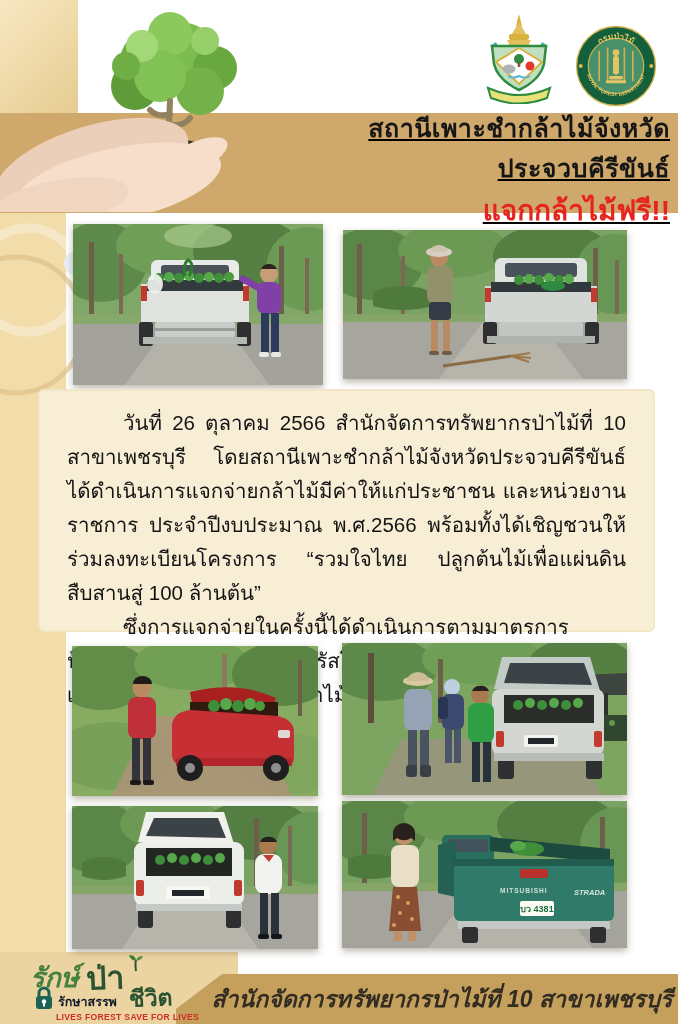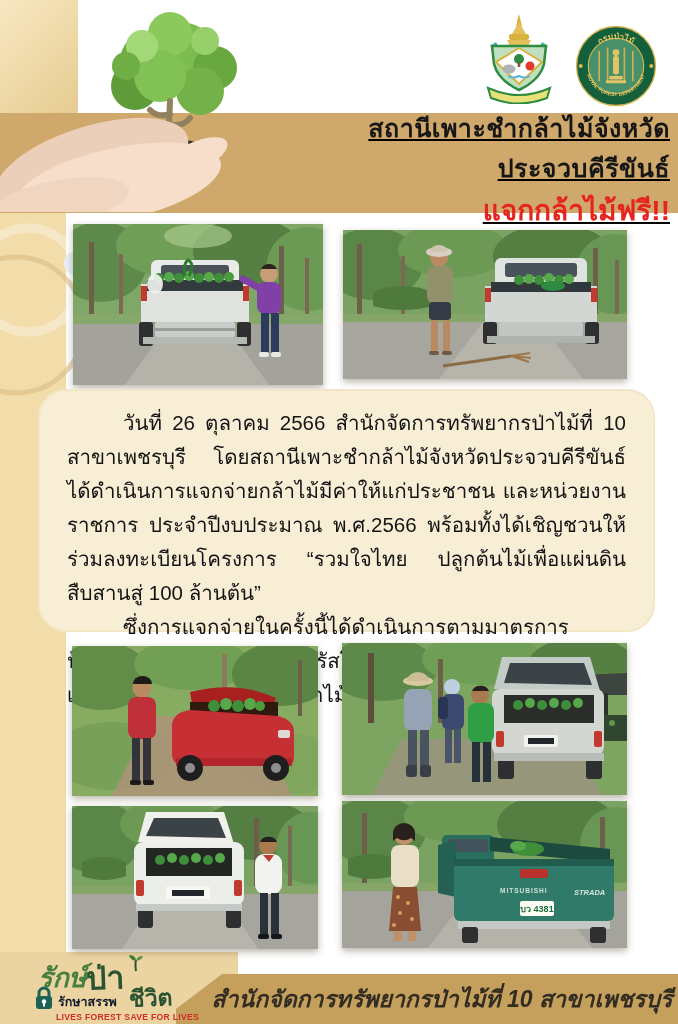--- a/index.html
+++ b/index.html
@@ -31,27 +31,27 @@
   .photo svg { display:block; width:100%; height:100%; }
   #photo1 { left:73px;  top:224px; width:250px; height:161px; }
   #photo2 { left:343px; top:230px; width:284px; height:149px; }
   #photo3 { left:72px;  top:646px; width:246px; height:150px; }
   #photo4 { left:342px; top:643px; width:285px; height:152px; }
   #photo5 { left:72px;  top:806px; width:246px; height:143px; }
   #photo6 { left:342px; top:801px; width:285px; height:147px; }
 
   
   .textbox { position:absolute; left:38px; top:389px; width:617px; height:243px; background:#f8eed6;
-             border:2px solid #f3e6c6; border-radius:28px; padding:15px 27px 0 27px; z-index:2; }
+             border:2px solid #f3e6c6; border-radius:6px; padding:15px 27px 0 27px; z-index:2; }
   .textbox p { font-size:20.5px; line-height:34px; color:#141414; text-align:justify; text-indent:56px; }
 
   
   .brand { position:absolute; left:26px; top:954px; width:165px; height:68px; z-index:4; }
   .brand .row1 { position:relative; height:34px; }
-  .b-rak   { position:absolute; left:12px; top:2px; font-size:27px; font-weight:bold; font-style:italic; color:#48813f; }
+  .b-rak   { position:absolute; left:4px; top:2px; font-size:27px; font-weight:bold; font-style:italic; color:#48813f; }
   .b-pa    { position:absolute; left:60px; top:-2px; font-size:32px; font-weight:900; color:#2a5430; transform:rotate(-2deg); }
   .sprout-ic { position:absolute; left:102px; top:0; }
   .brand .row2 { position:relative; height:22px; }
   .lock-ic { position:absolute; left:8px; top:-2px; }
   .b-raksa { position:absolute; left:32px; top:4px; font-size:12.5px; font-weight:bold; color:#0f172a; }
   .b-chiwit{ position:absolute; left:103px; top:-8px; font-size:23px; font-weight:900; color:#2a5430; transform:rotate(-2deg); }
   .brand .row3 { position:relative; height:12px; }
   .b-tag   { position:absolute; left:30px; top:2px; font-size:8.6px; font-weight:bold; color:#cf2b28; letter-spacing:.3px; white-space:nowrap; }
 </style>
 </head>

